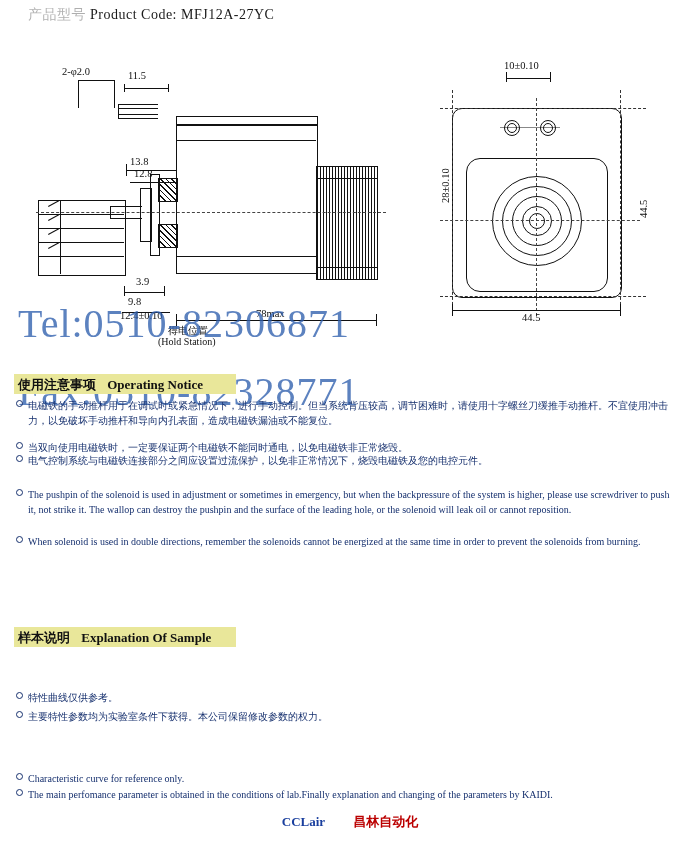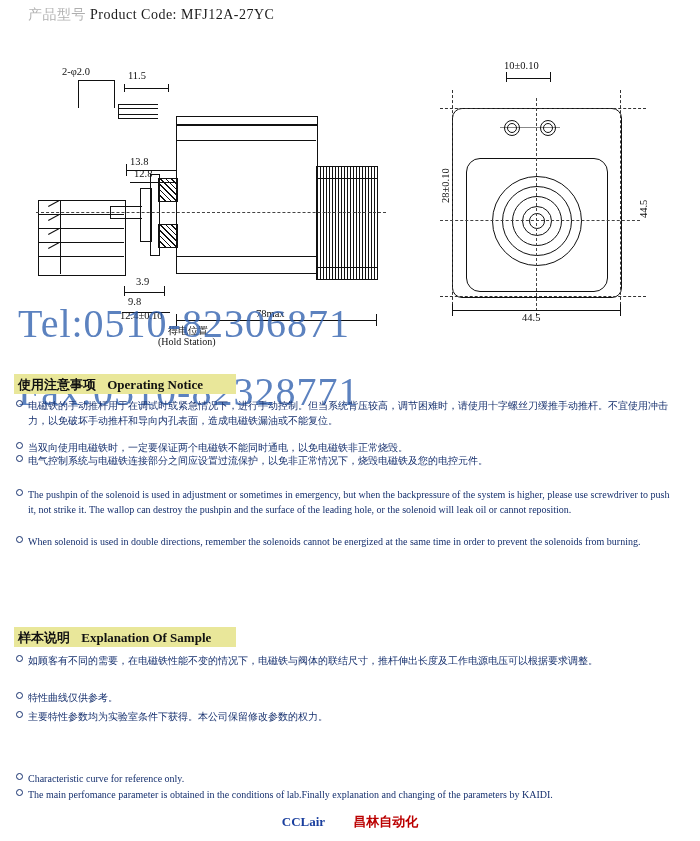--- a/index.html
+++ b/index.html
@@ -232,24 +232,20 @@
     <span class="dot"></span>
     <span>When solenoid is used in double directions, remember the solenoids cannot be energized at the same time in order to prevent the solenoids from burning.</span>
   </div>
 
   <div class="secbar" style="left:14px;top:627px;width:222px;"></div>
   <div class="sectitle" style="left:18px;top:629px;">
     <span>样本说明</span>
     <span class="en" style="margin-left:8px;">Explanation Of Sample</span>
   </div>
 
-  <div class="bullet cnpara" style="left:28px;top:653px;width:648px;">
-    <span class="dot"></span>
-    <span>如顾客有不同的需要，在电磁铁性能不变的情况下，电磁铁与阀体的联结尺寸，推杆伸出长度及工作电源电压可以根据要求调整。</span>
-  </div>
   <div class="bullet cnpara" style="left:28px;top:690px;width:648px;">
     <span class="dot"></span>
     <span>特性曲线仅供参考。</span>
   </div>
   <div class="bullet cnpara" style="left:28px;top:709px;width:648px;">
     <span class="dot"></span>
     <span>主要特性参数均为实验室条件下获得。本公司保留修改参数的权力。</span>
   </div>
 
   <div class="bullet enpara" style="left:28px;top:771px;width:648px;">

